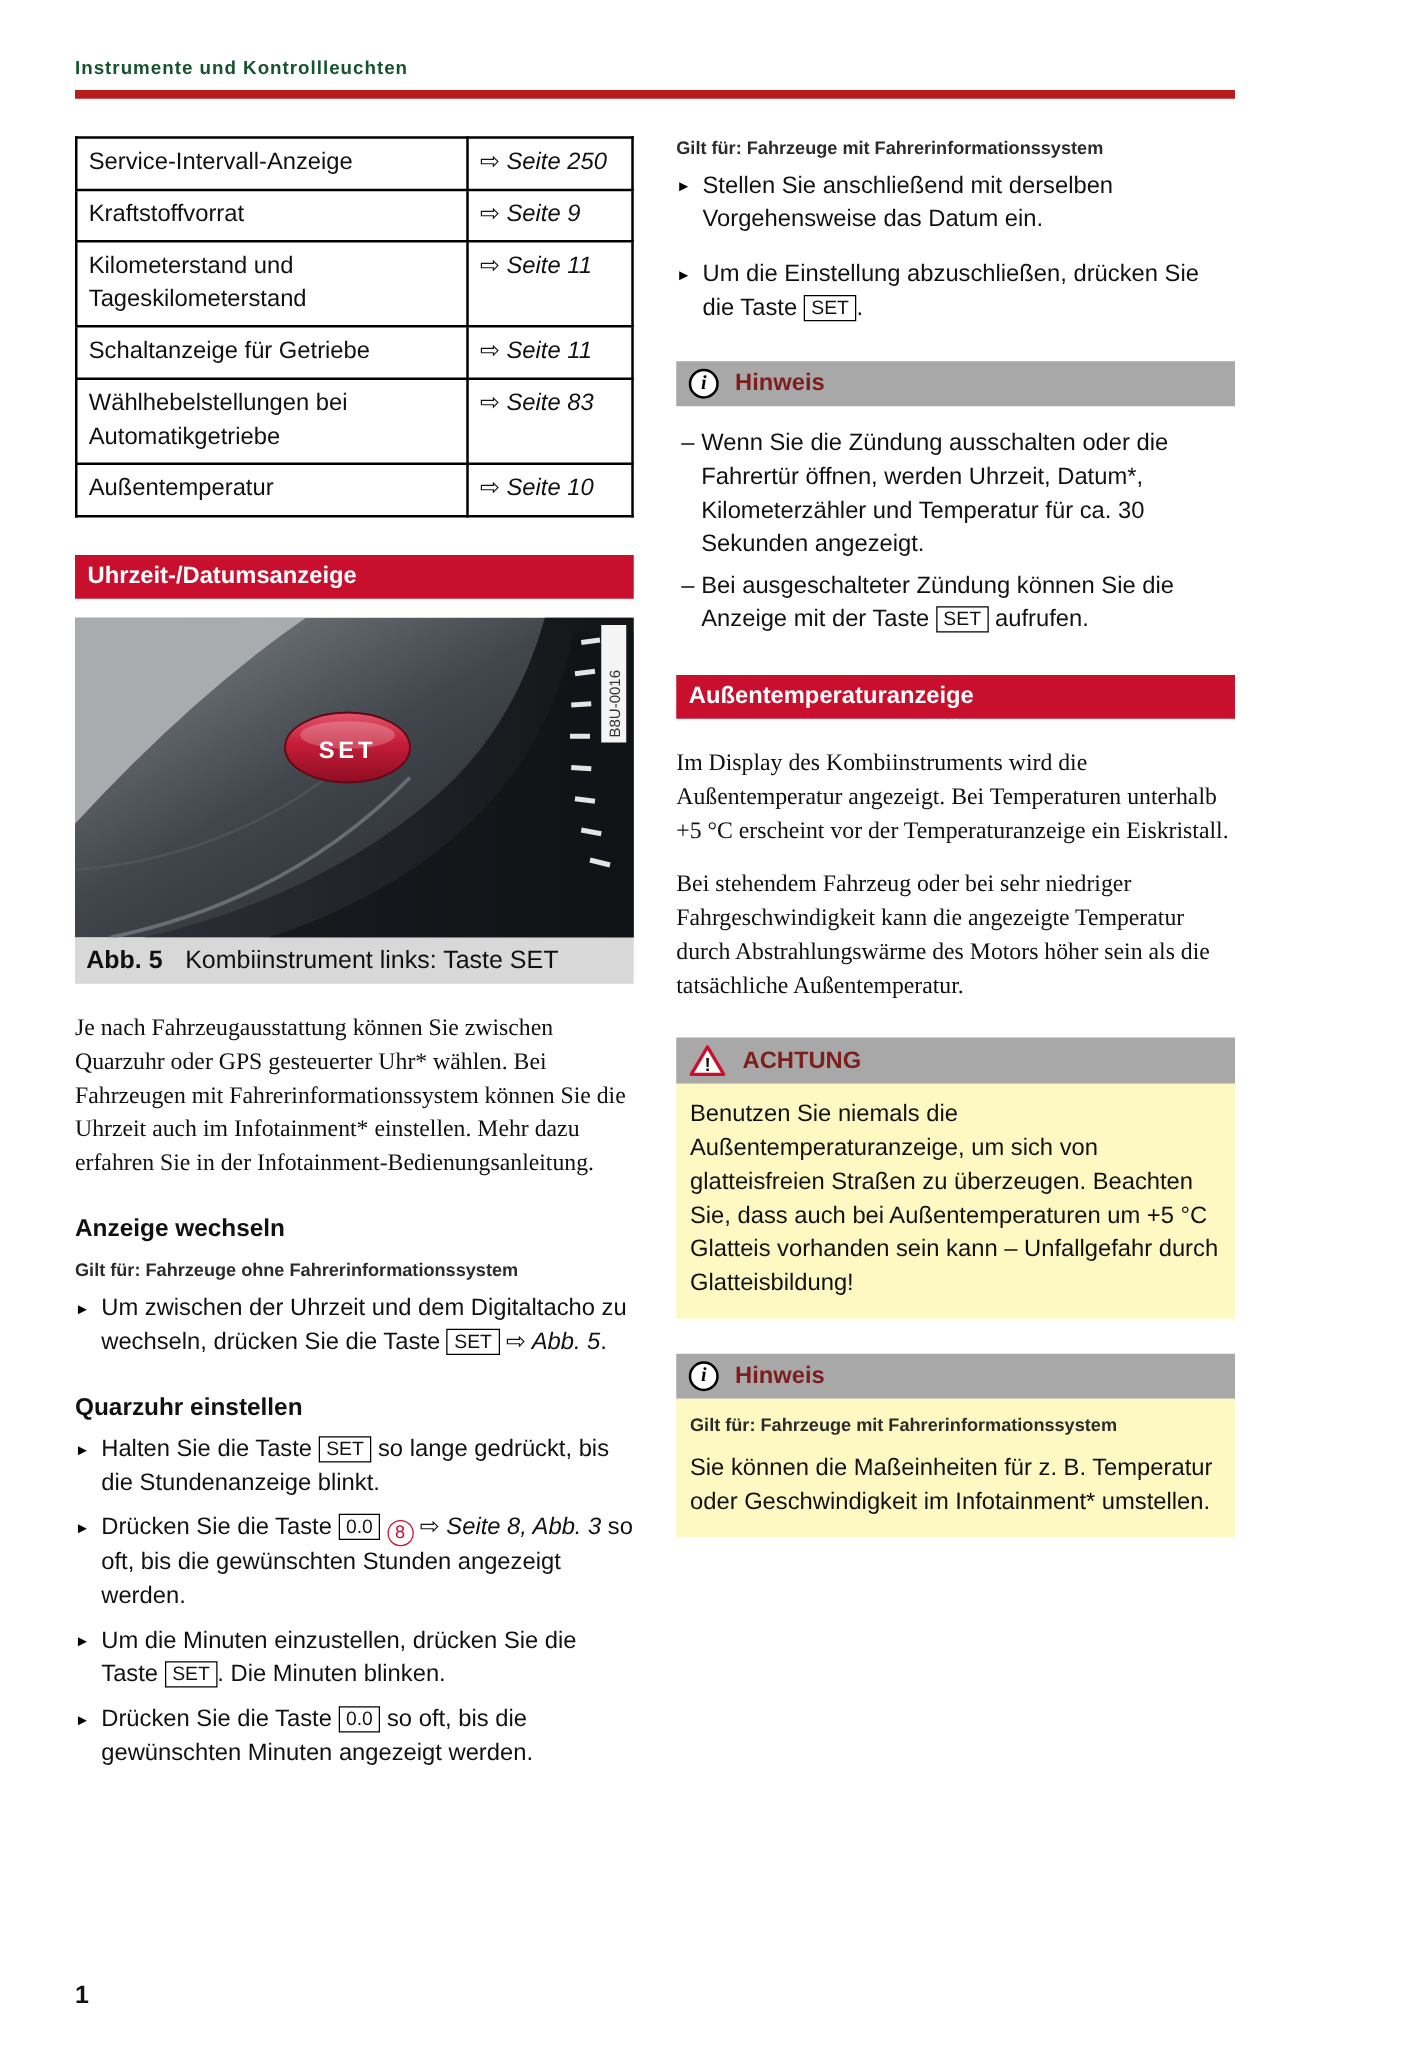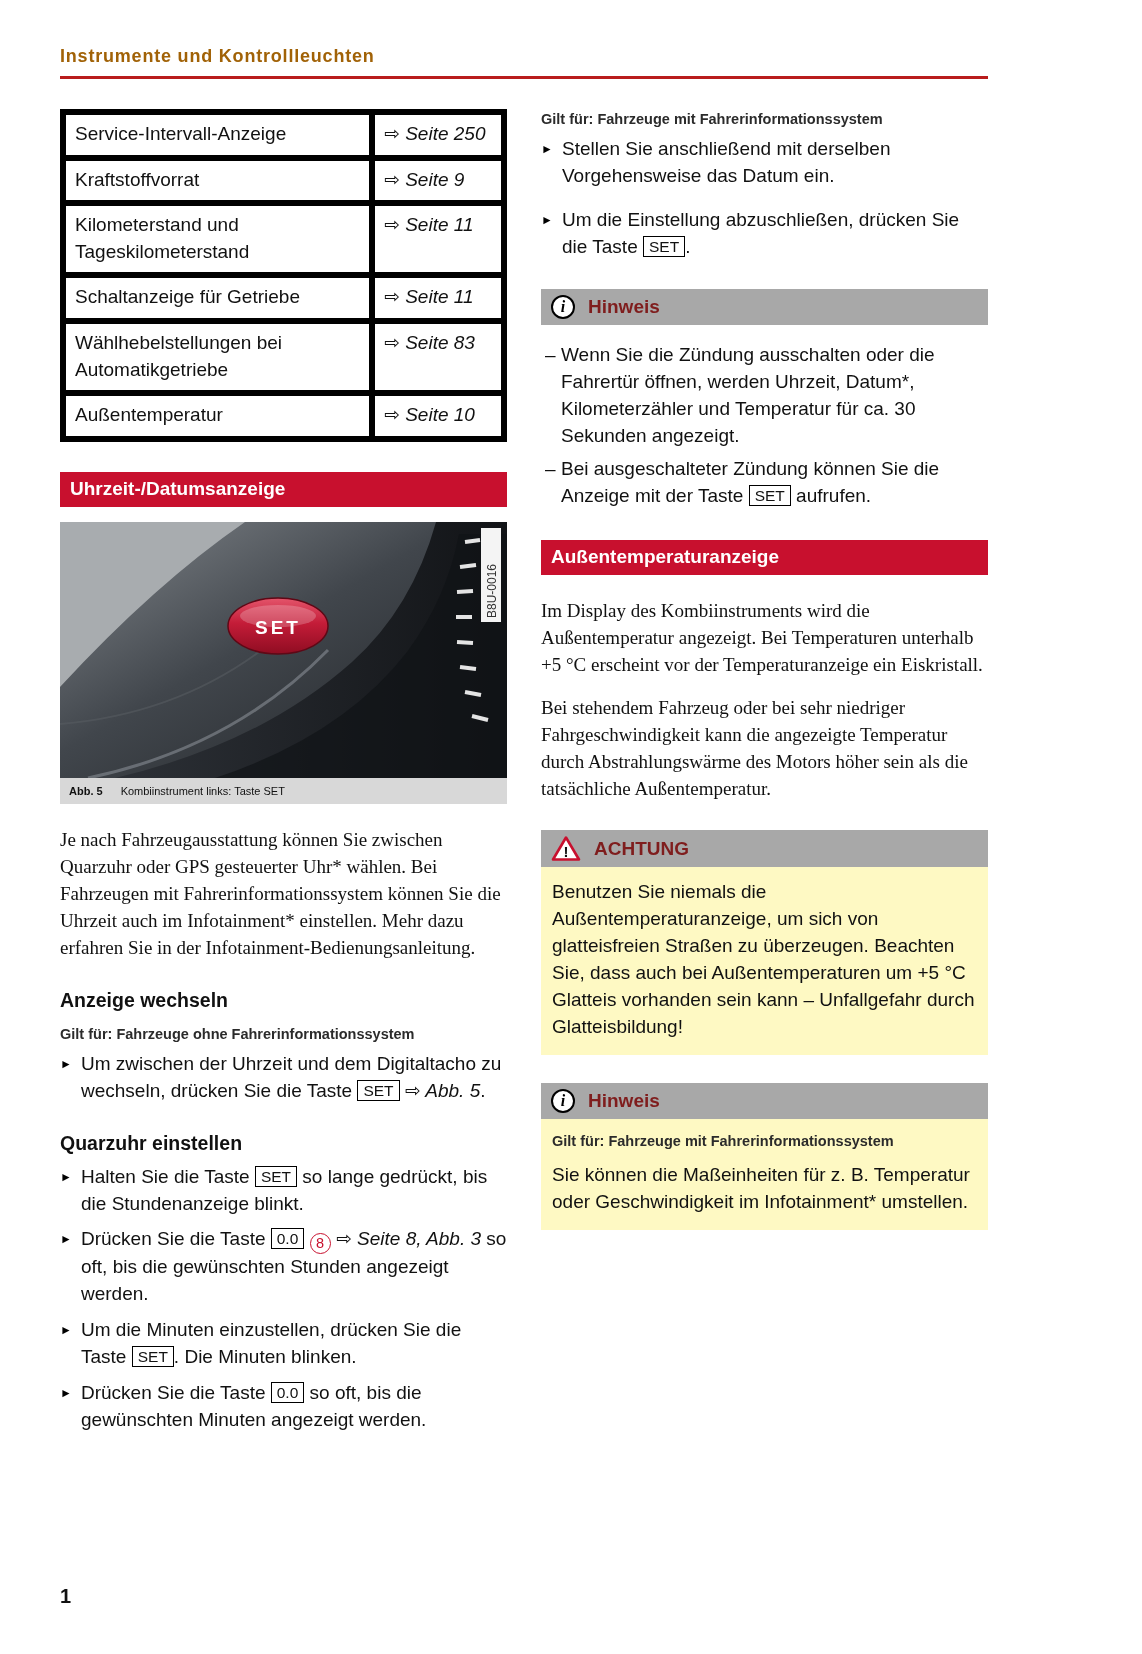--- a/index.html
+++ b/index.html
@@ -5,43 +5,43 @@
   * { margin:0; padding:0; box-sizing:border-box; }
   html,body { background:#ffffff; }
   body {
     width:1142px; height:1654px; position:relative;
     font-family:"Liberation Sans","DejaVu Sans",sans-serif;
     color:#111; -webkit-font-smoothing:antialiased;
   }
   .page { padding:46px 154px 0 60px; }
 
   .page-header {
-    font-size:18px; font-weight:bold; letter-spacing:0.8px; color:#a16207;
-    padding-bottom:9px; border-bottom:3px solid #b91c1c;
+    font-size:15px; font-weight:bold; letter-spacing:0.8px; color:#14532d;
+    padding-bottom:9px; border-bottom:7px solid #b91c1c;
   }
 
   .columns { display:flex; gap:34px; margin-top:30px; }
   .col { flex:1; min-width:0; }
 
   
   .ref-table { border-collapse:collapse; width:100%; font-size:19px; }
-  .ref-table td { border:6px solid #000000; padding:6px 9px 7px 9px; vertical-align:top; line-height:1.4; }
+  .ref-table td { border:2px solid #000000; padding:6px 9px 7px 9px; vertical-align:top; line-height:1.4; }
   .ref-table td.ref { width:132px; font-style:italic; white-space:nowrap; }
 
   
   .red-heading {
     background:#c8102e; color:#fff; font-weight:bold; font-size:19px;
     padding:6px 0 7px 10px; margin-top:30px;
   }
 
   
   .figure { margin-top:15px; }
   .figure svg.photo { display:block; width:100%; height:auto; }
   .figure-caption {
-    background:#d8d8d8; font-size:11px; padding:7px 9px; display:flex; gap:18px; align-items:baseline;
+    background:#d8d8d8; font-size:20px; padding:7px 9px; display:flex; gap:18px; align-items:baseline;
   }
   .figure-caption .cap-label { font-weight:bold; }
 
   
   .para { font-size:19px; line-height:1.42; margin-top:23px;font-family:Liberation Serif, serif; }
   .para + .para { margin-top:16px; }
   .subheading { font-size:19.5px; font-weight:bold; margin-top:27px; }
   .applies { font-size:14.5px; color:#2b2b2b; margin-top:14px;font-weight:bold; }
 
   .bullets { list-style:none; margin-top:5px; }

